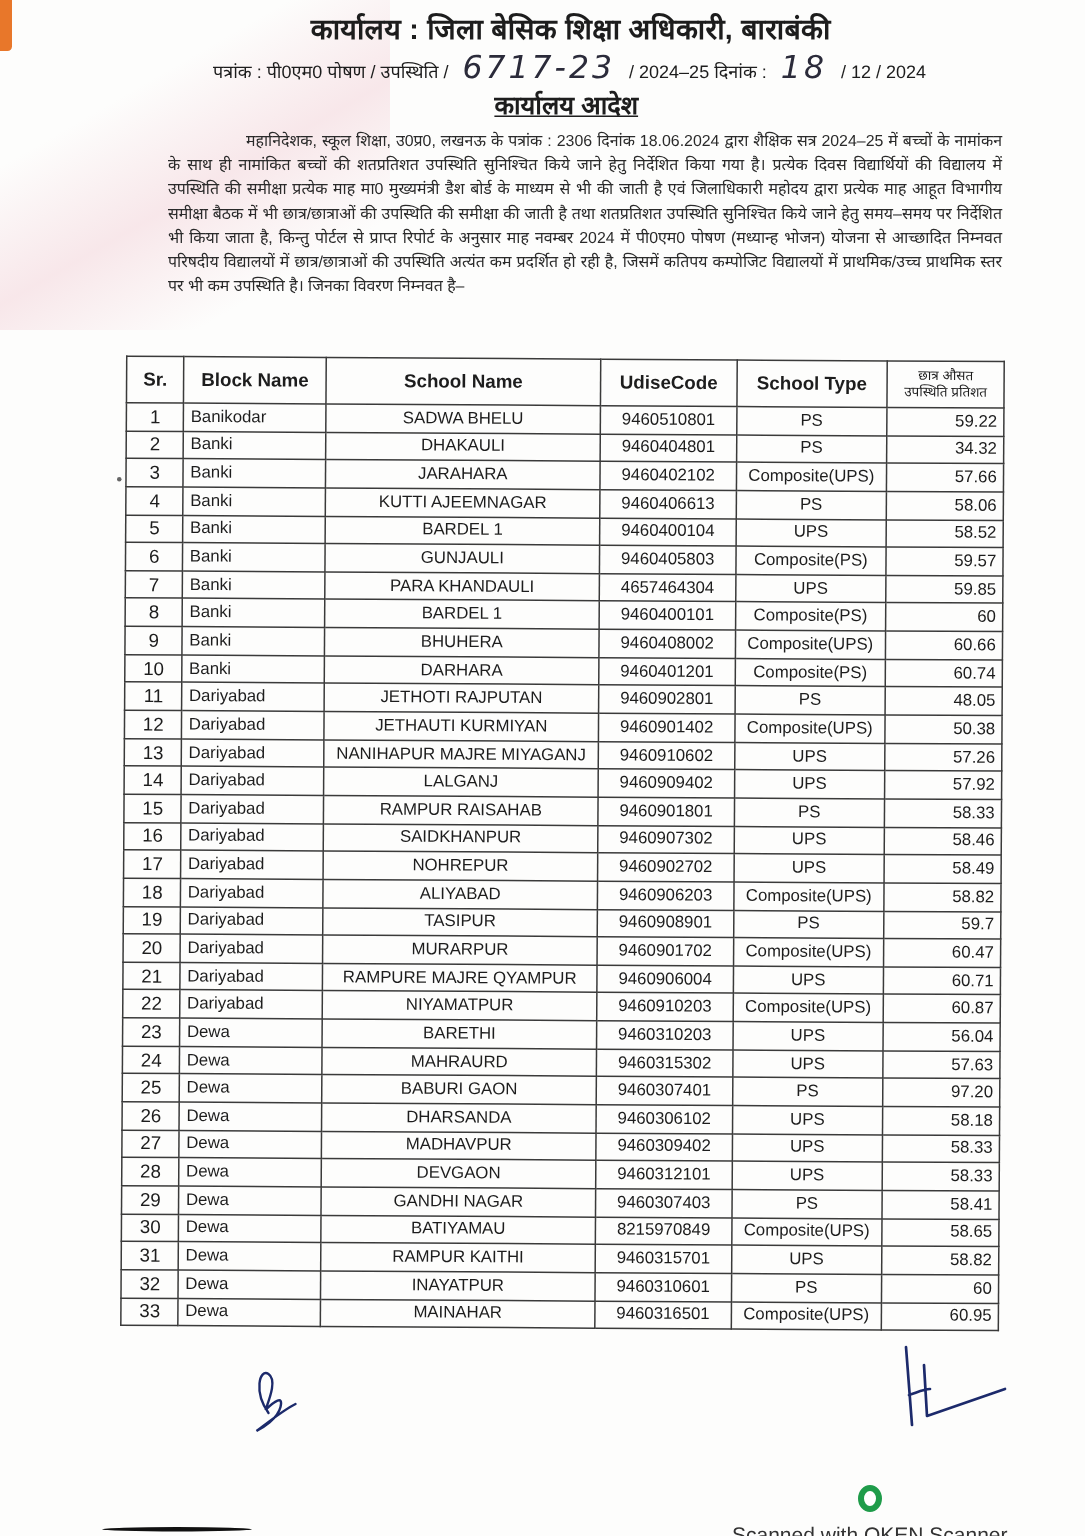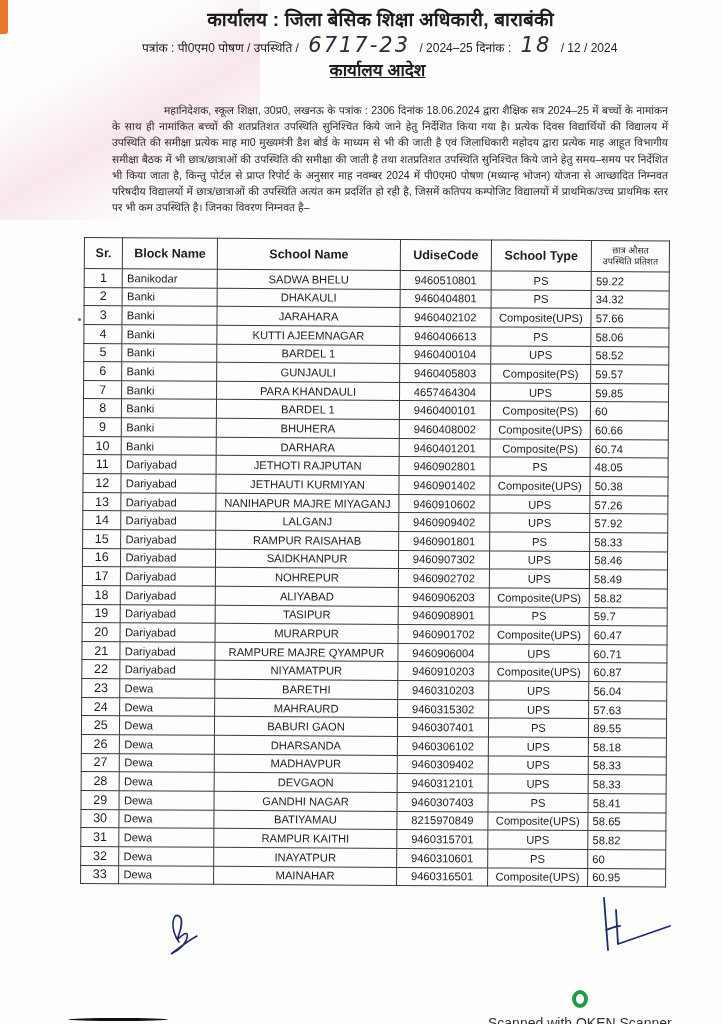--- a/index.html
+++ b/index.html
@@ -29,38 +29,38 @@
       font-family: "DejaVu Sans", sans-serif; font-size: 21px; font-style: italic;
       color: #2b2b3a; margin: 0 6px; letter-spacing: 2px;
     }
     .order-title {
       position: absolute; left: 0; right: 0; top: 58px; text-align: center;
       font-size: 17px; font-weight: bold; text-decoration: underline; padding-left: 32px;
     }
     .intro-para {
       position: absolute; left: 112px; top: 86px; width: 556px;
       font-size: 10.6px; line-height: 16.2px; text-align: justify;
-      text-indent: 52px; color: #2a2a2a; margin-top: 16px;
+      text-indent: 52px; color: #2a2a2a;
     }
     table.schools {
       position: absolute; left: 84px; top: 237px; width: 586px;
       border-collapse: collapse; font-size: 11.2px;
       transform: rotate(0.35deg); transform-origin: left top;
     }
     table.schools th, table.schools td {
       border: 1px solid #3a3a3a; padding: 0 4px; height: 17.65px; white-space: nowrap;
     }
     table.schools th { font-size: 12.5px; font-weight: bold; height: 30px; text-align: center; }
     table.schools th.small { font-size: 9px; font-weight: normal; line-height: 11px; }
     td.sr { text-align: center; width: 28px; font-size: 12.5px; }
     td.block { width: 82px; }
     td.school { width: 168px; text-align: center; }
     td.code { text-align: center; width: 78px; }
     td.type { text-align: center; width: 88px; }
-    td.pct { text-align: left; width: 66px; }
+    td.pct { text-align: right; width: 66px; }
     .sig { position: absolute; }
     .sig svg { display: block; }
     .scan-badge {
       position: absolute; left: 488px; top: 990px; display: flex; align-items: center; gap: 7px;
       font-size: 14px; color: #333; flex-direction: column;
     }
     .scan-badge .logo {
       width: 16px; height: 18px; border-radius: 50%; border: 4px solid #1f9c4a;
       box-sizing: border-box; background: #fff;
     }
@@ -295,21 +295,21 @@
         <td class="code">9460315302</td>
         <td class="type">UPS</td>
         <td class="pct">57.63</td>
       </tr>
       <tr>
         <td class="sr">25</td>
         <td class="block">Dewa</td>
         <td class="school">BABURI GAON</td>
         <td class="code">9460307401</td>
         <td class="type">PS</td>
-        <td class="pct">89.55</td>
+        <td class="pct">97.20</td>
       </tr>
       <tr>
         <td class="sr">26</td>
         <td class="block">Dewa</td>
         <td class="school">DHARSANDA</td>
         <td class="code">9460306102</td>
         <td class="type">UPS</td>
         <td class="pct">58.18</td>
       </tr>
       <tr>

